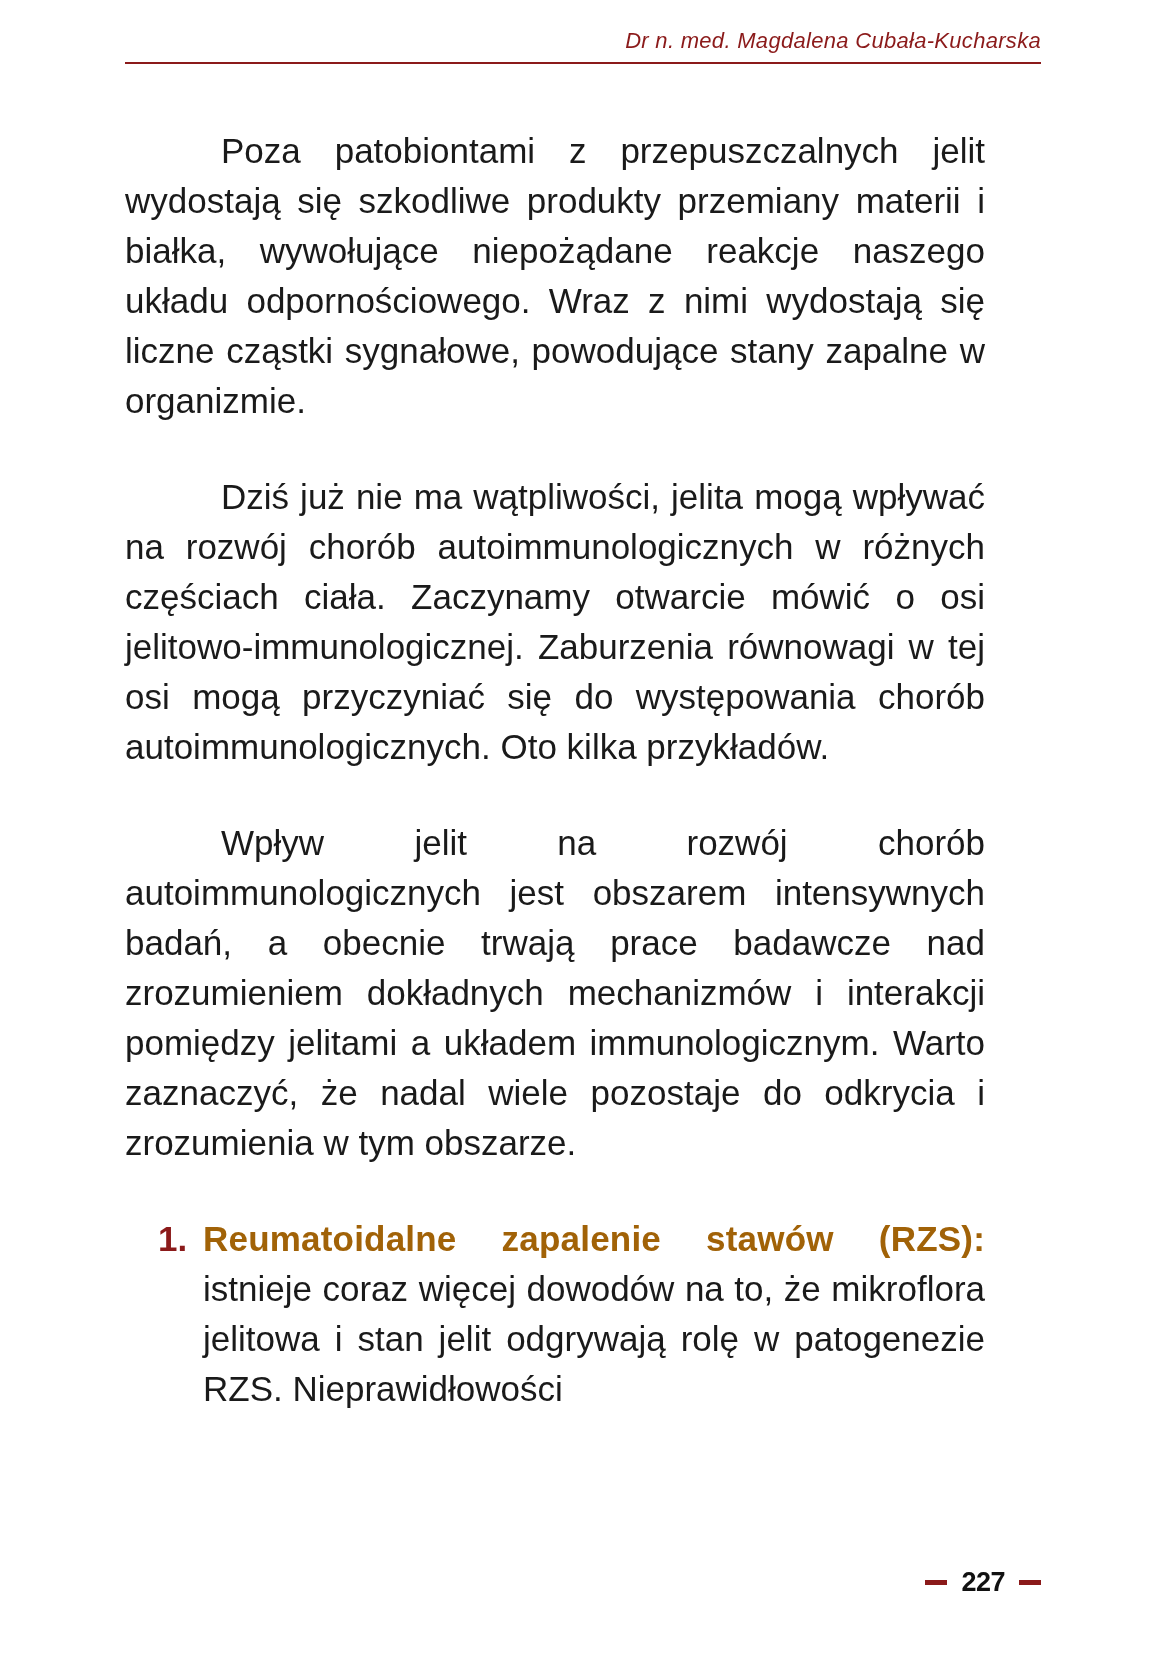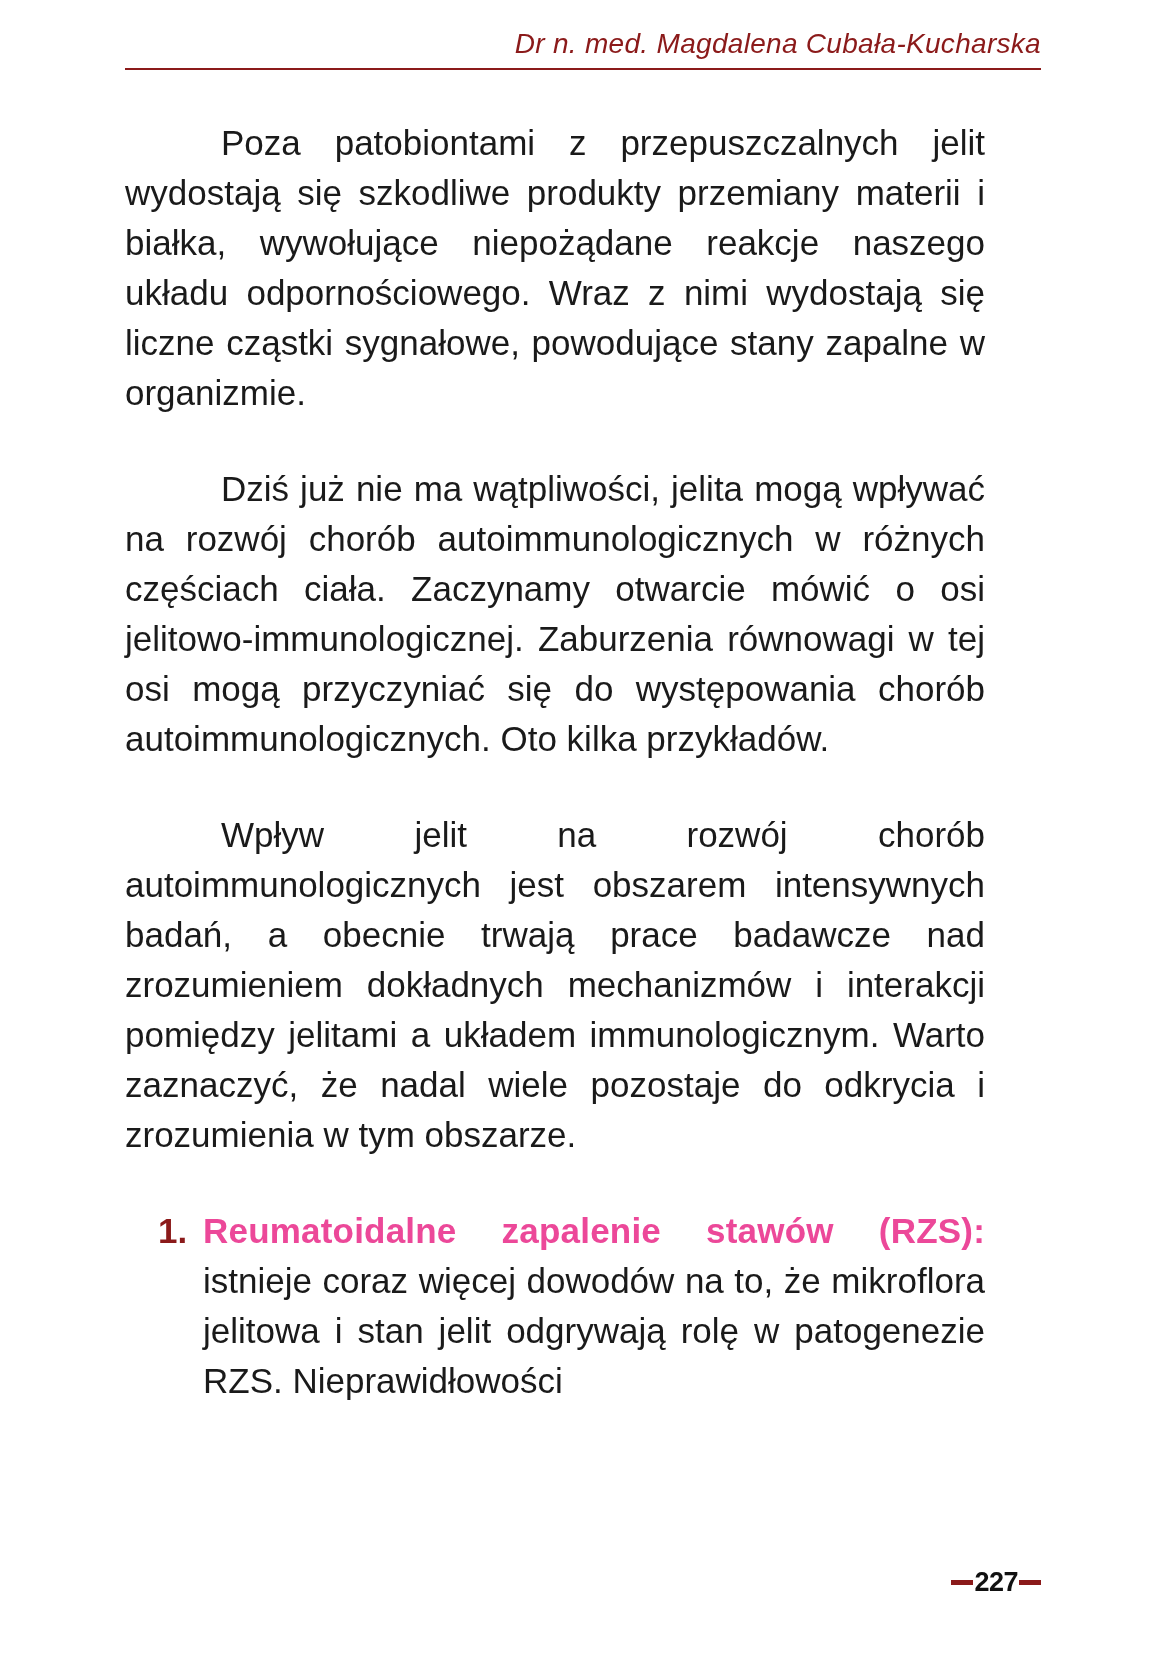--- a/index.html
+++ b/index.html
@@ -28,42 +28,42 @@
     top: 28px;
     left: 125px;
     right: 125px;
     text-align: right;
   }
   .runhead-text {
     display: inline-block;
     font-family: "Liberation Sans", sans-serif;
     font-style: italic;
     font-weight: 400;
-    font-size: 28px;
+    font-size: 22px;
     letter-spacing: 0.3px;
     color: #8B1A1A;
     white-space: nowrap;
   }
   .runhead-rule {
     margin-top: 8px;
     height: 2px;
     background: #8B1A1A;
     width: 100%;
   }
 
   
   .content {
     position: absolute;
     top: 118px;
     left: 125px;
     width: 860px;
   }
 
   p.body {
-    margin: 0 0 46px 0;
+    margin: 8px 0 46px 0;
     font-size: 35px;
     line-height: 50px;
     text-align: justify;
     text-justify: inter-word;
     text-indent: 96px;
     font-weight: 300;
     color: #1a1a1a;
     word-spacing: 0px;
     hyphens: manual;
   }
@@ -86,35 +86,35 @@
   .list-marker {
     position: absolute;
     left: 33px;
     top: 0;
     font-weight: 700;
     font-size: 35px;
     color: #8B1A1A;
   }
   .list-heading {
     font-weight: 700;
-    color: #ec4899;
+    color: #a16207;
     letter-spacing: 0.2px;
   }
 
   
   .folio {
     position: absolute;
     bottom: 58px;
     left: 125px;
     right: 125px;
     text-align: right;
     display: flex;
     justify-content: flex-end;
     align-items: center;
-    gap: 0px;
+    gap: 13px;
   }
   .folio-dash {
     display: inline-block;
     width: 22px;
     height: 5px;
     background: #8B1A1A;
     vertical-align: middle;
   }
   .folio-num {
     font-size: 27px;

